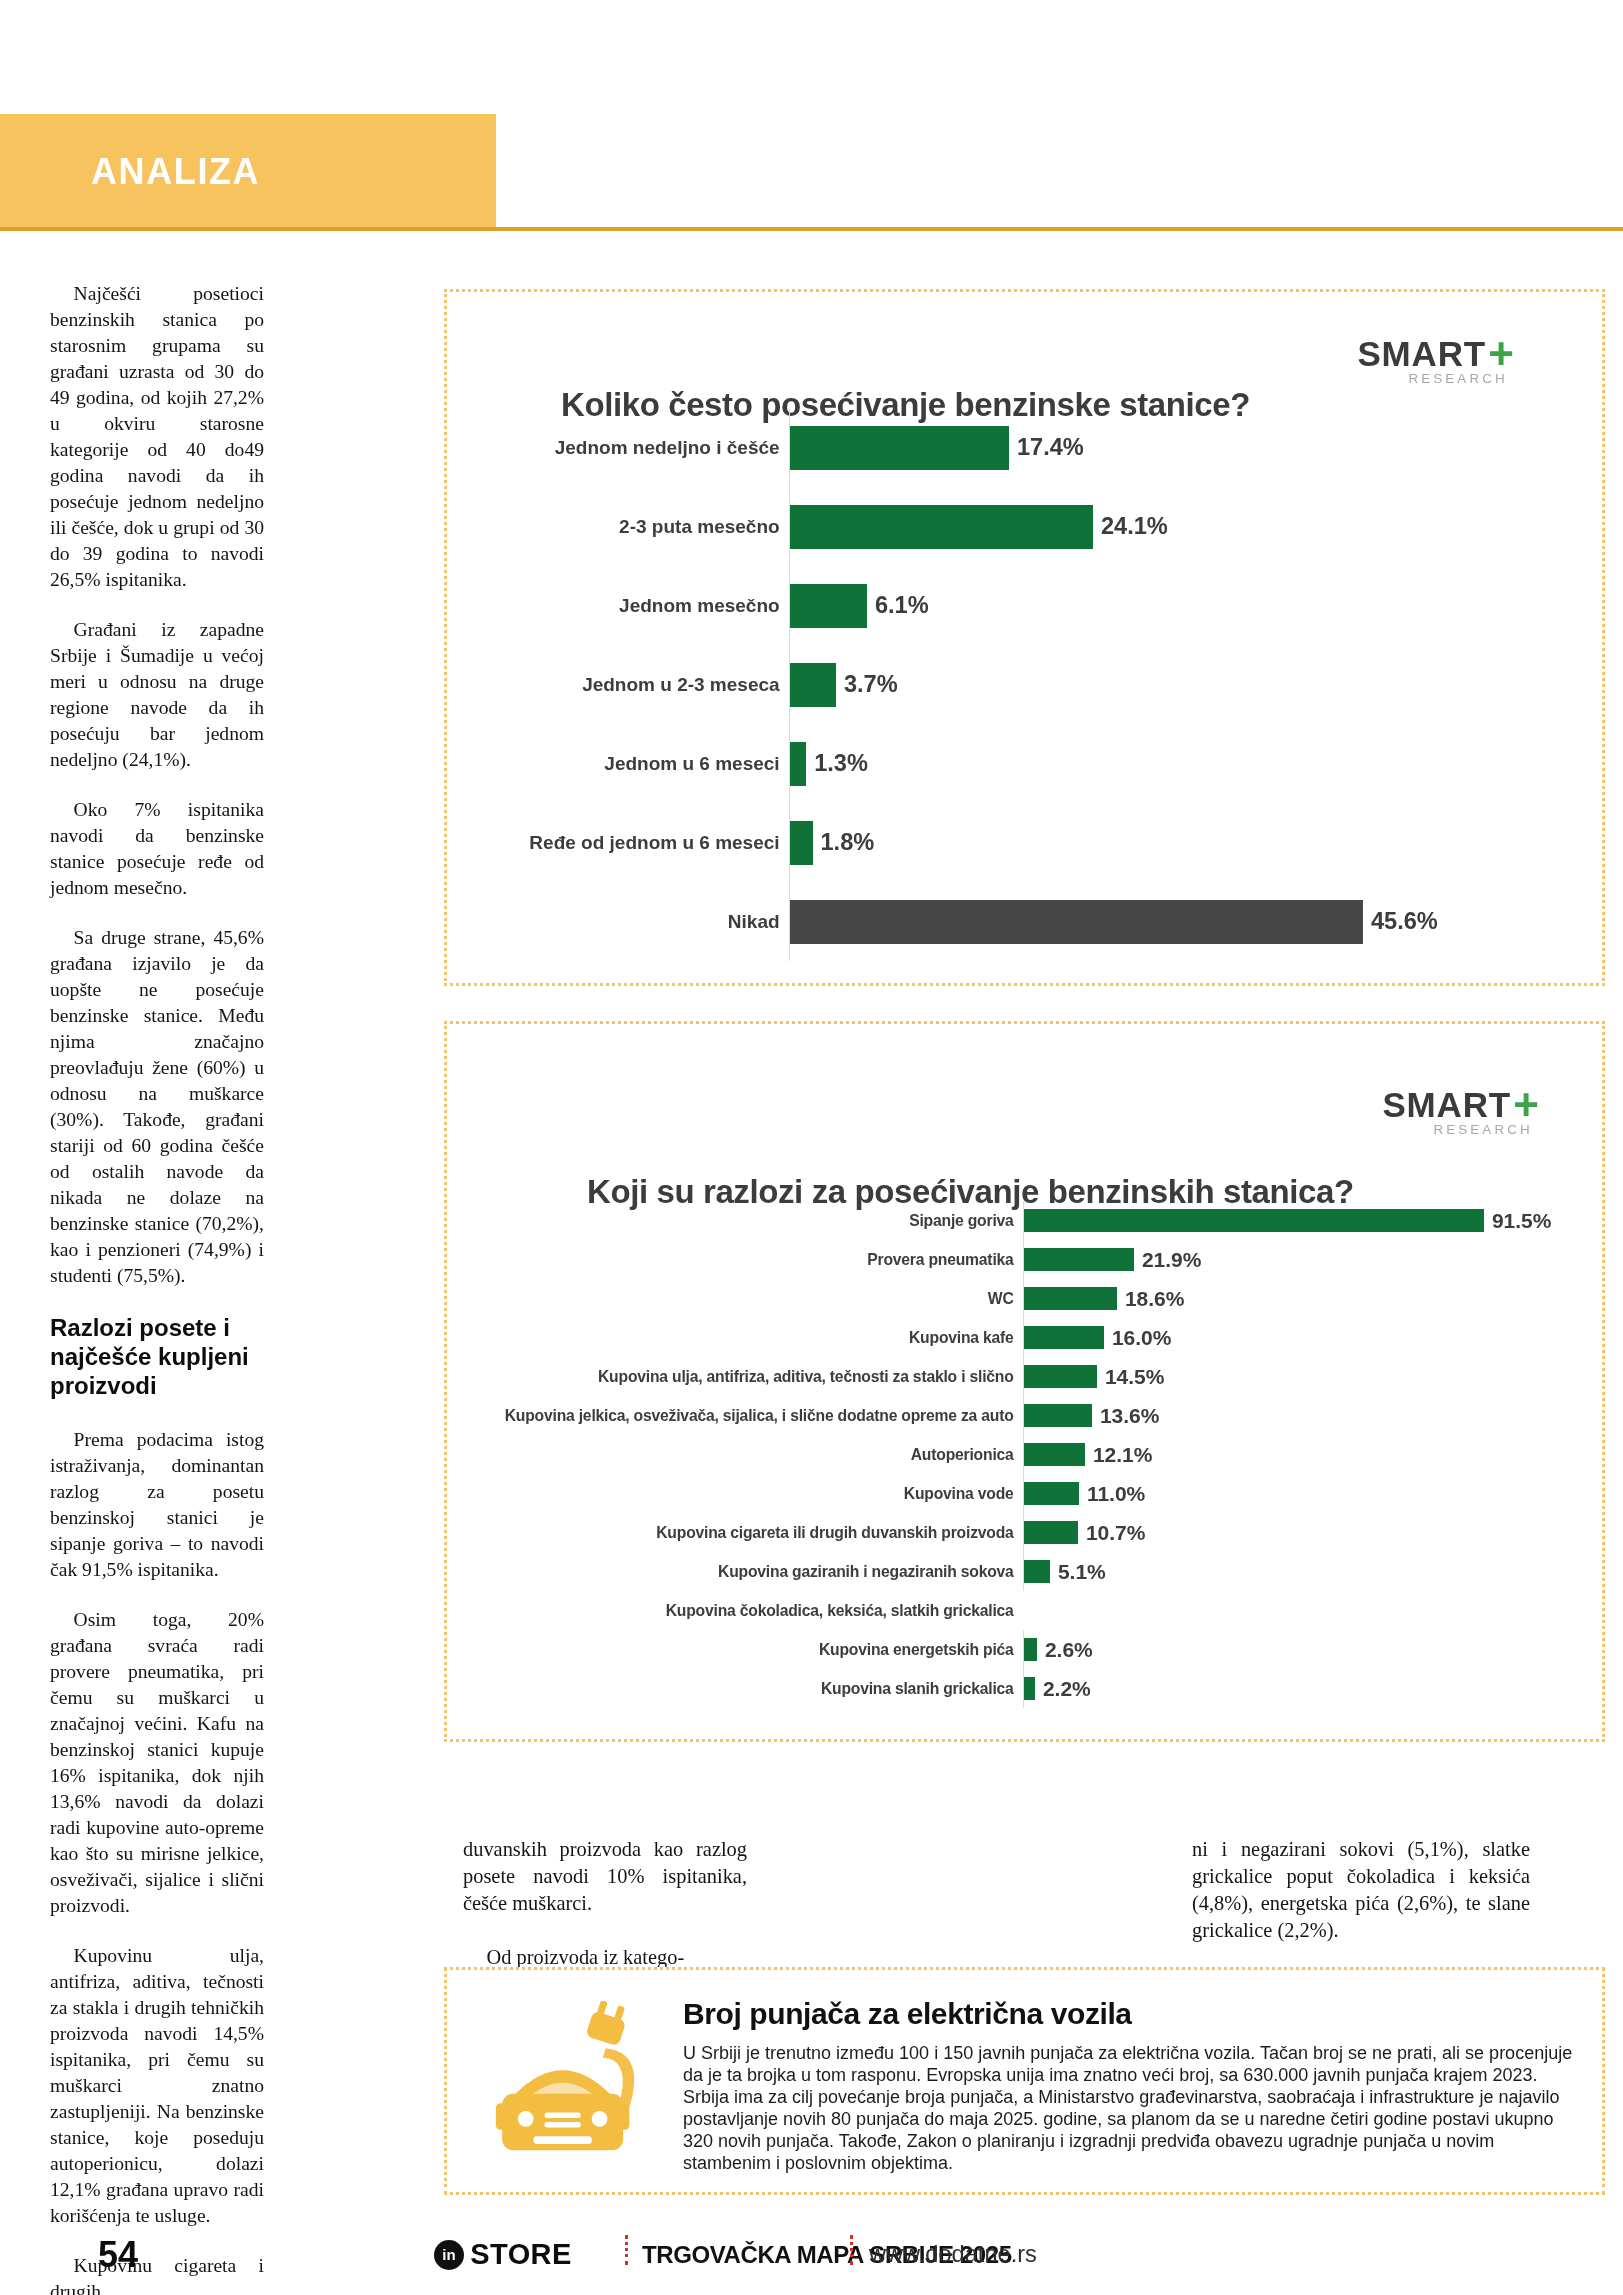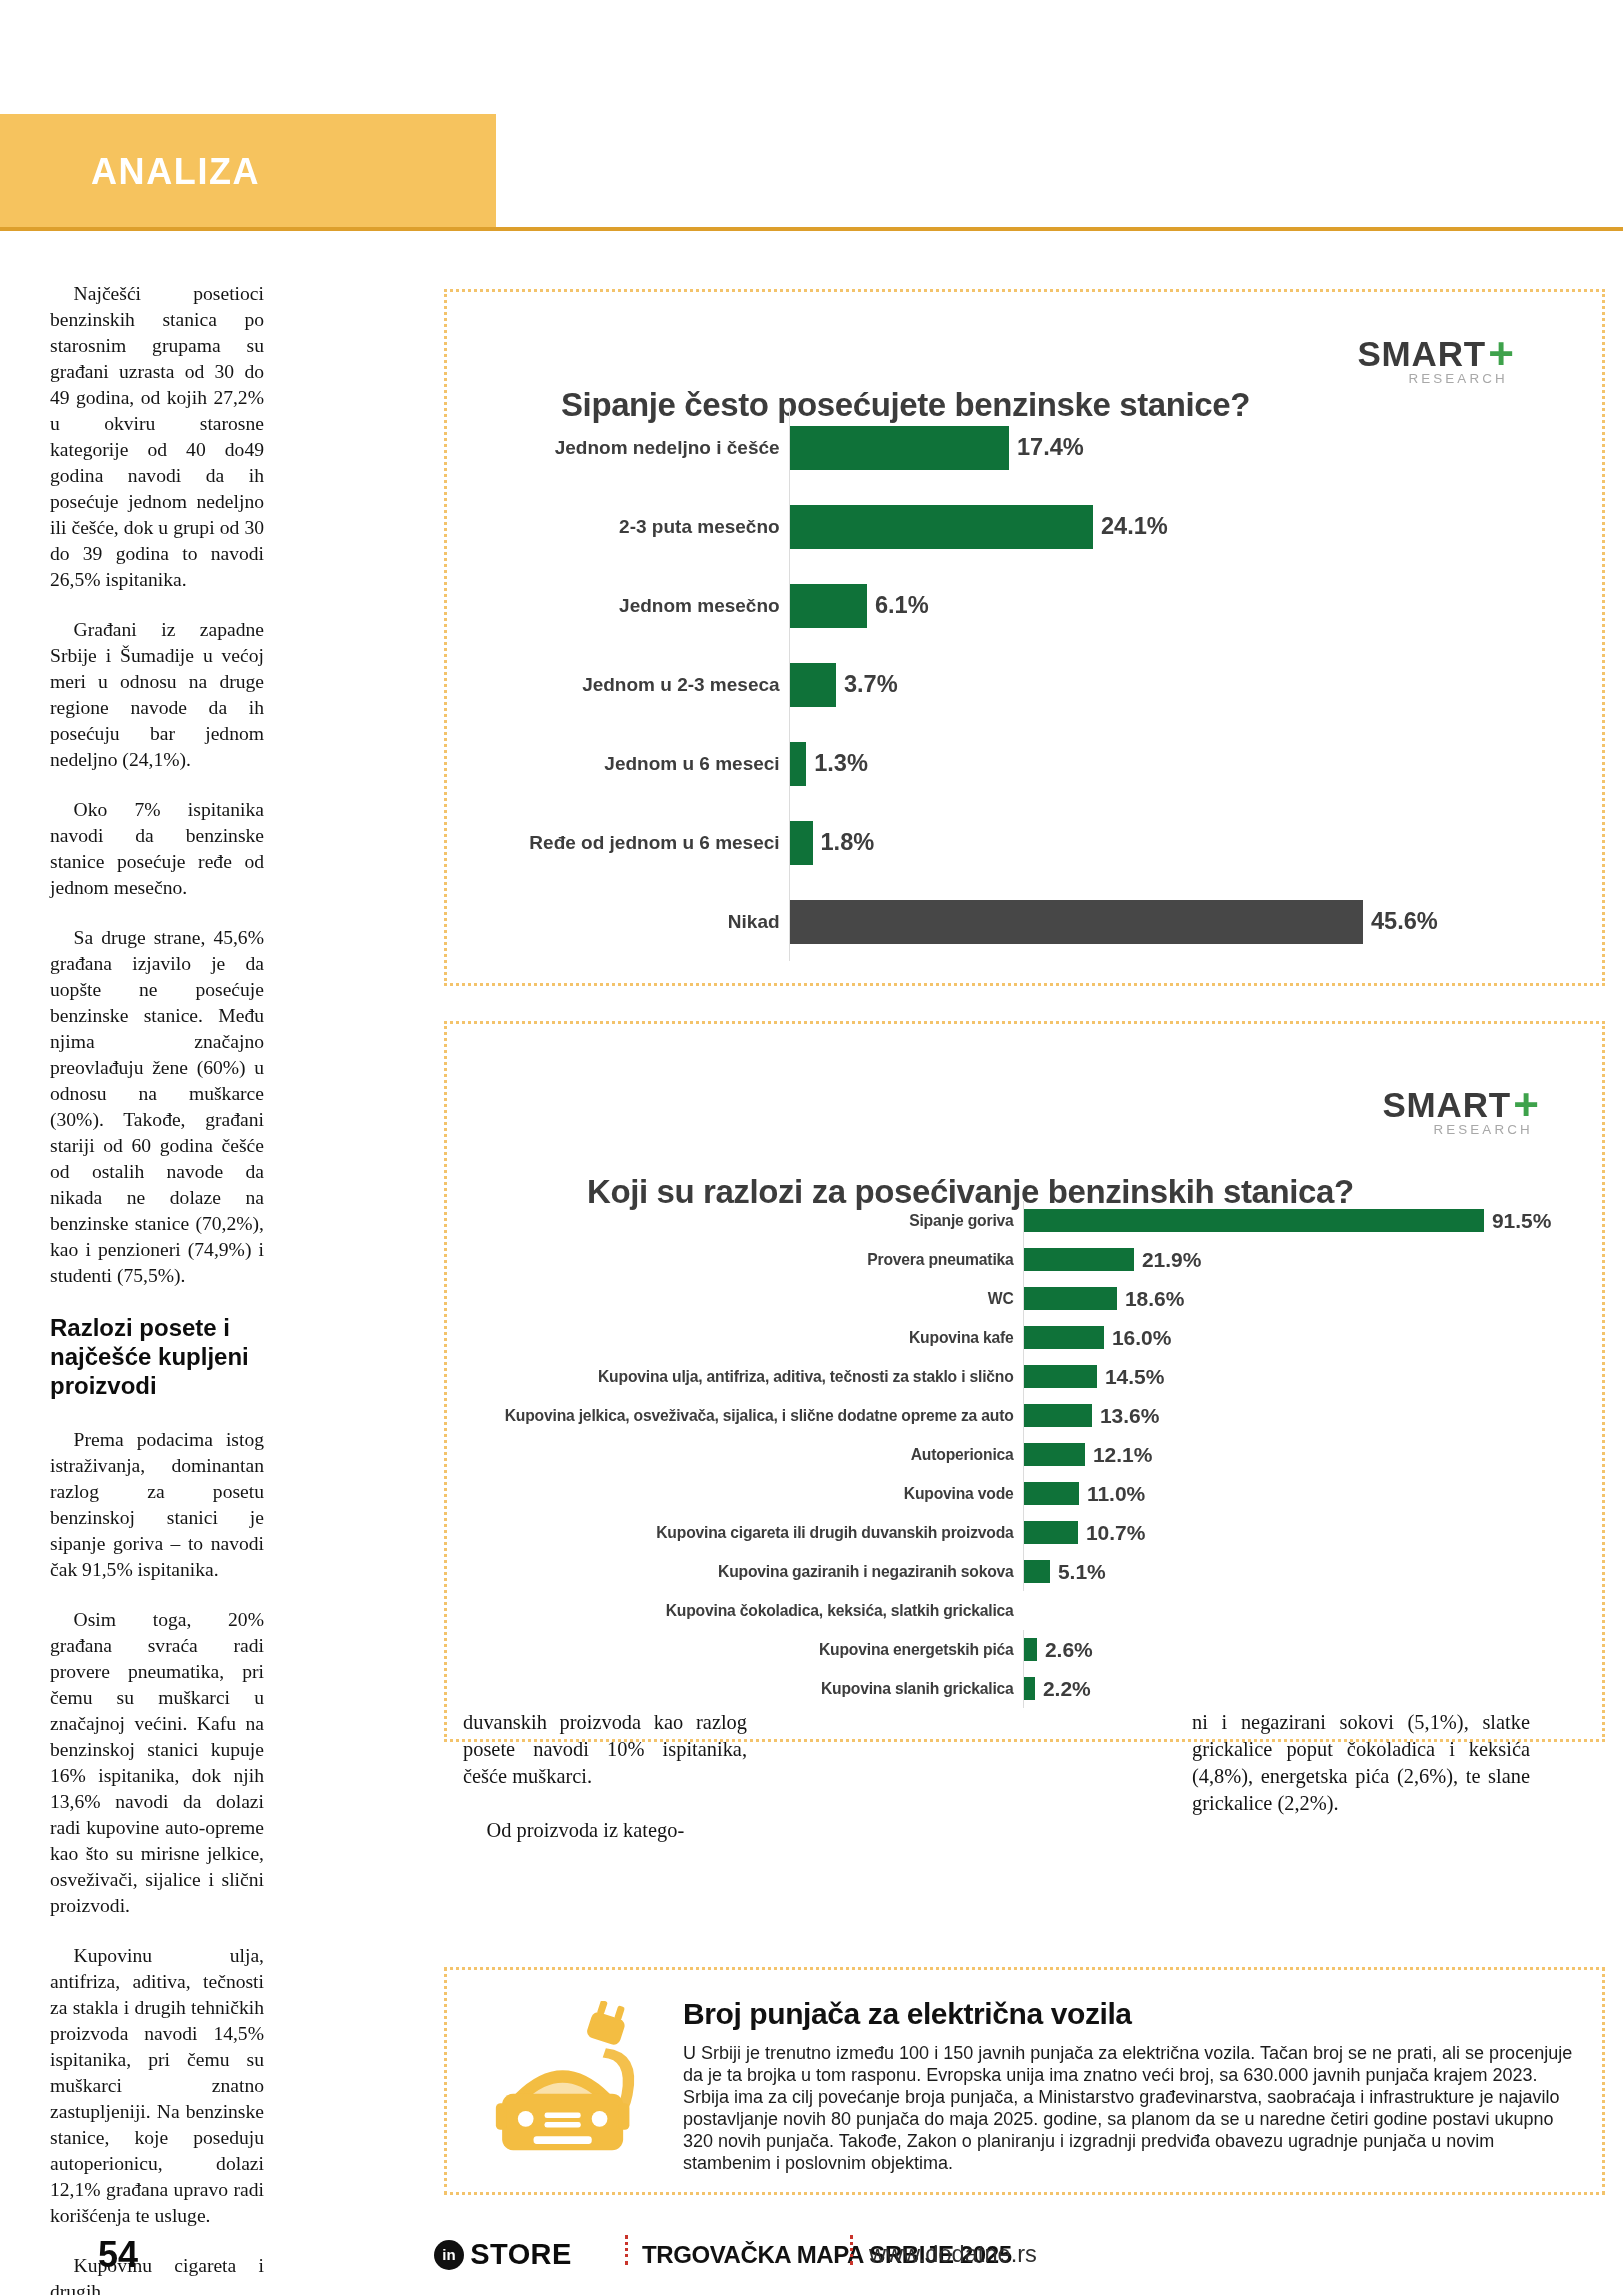--- a/index.html
+++ b/index.html
@@ -49,21 +49,21 @@
   .chart2 .c-label{width:554px;font-size:15.7px;letter-spacing:-0.2px;}
   .bar-area{flex:1;align-self:stretch;display:flex;align-items:center;border-left:1.6px solid #dcdcdc;}
   .bar{flex:none;}
   .chart1 .bar{height:44px;}
   .chart2 .bar{height:23.6px;}
   .bar-value{font-weight:bold;color:#3d3d3d;margin-left:7.9px;white-space:nowrap;}
   .chart1 .bar-value{font-size:23.6px;}
   .chart2 .bar-value{font-size:21px;}
 
   
-  .bcol{position:absolute;top:1709px;font-family:"Liberation Serif",serif;
+  .bcol{position:absolute;top:1836px;font-family:"Liberation Serif",serif;
         font-size:20.4px;line-height:27px;text-align:justify;color:#141414;}
   .bcol p{margin:0;}
   .bcol p.pind{text-indent:23.6px;margin-top:27px;}
   .bcol1{left:463px;width:284px;}
   .bcol2{left:823px;width:287px;}
   .bcol3{left:1192px;width:338px;}
 
   
   .evbox{position:absolute;left:444px;top:1967px;width:1161px;height:228px;
          border:3.9px dotted #f3c36b;box-sizing:border-box;background:#fff;}
@@ -103,21 +103,21 @@
     <p>Oko 7% ispitanika navodi da benzinske stanice posećuje ređe od jednom mesečno.</p>
     <p>Sa druge strane, 45,6% građana izjavilo je da uopšte ne posećuje benzinske stanice. Među njima značajno preovlađuju žene (60%) u odnosu na muškarce (30%). Takođe, građani stariji od 60 godina češće od ostalih navode da nikada ne dolaze na benzinske stanice (70,2%), kao i penzioneri (74,9%) i studenti (75,5%).</p>
     <h2>Razlozi posete i najčešće kupljeni proizvodi</h2>
     <p>Prema podacima istog istraživanja, dominantan razlog za posetu benzinskoj stanici je sipanje goriva – to navodi čak 91,5% ispitanika.</p>
     <p>Osim toga, 20% građana svraća radi provere pneumatika, pri čemu su muškarci u značajnoj većini. Kafu na benzinskoj stanici kupuje 16% ispitanika, dok njih 13,6% navodi da dolazi radi kupovine auto-opreme kao što su mirisne jelkice, osveživači, sijalice i slični proizvodi.</p>
     <p>Kupovinu ulja, antifriza, aditiva, tečnosti za stakla i drugih tehničkih proizvoda navodi 14,5% ispitanika, pri čemu su muškarci znatno zastupljeniji. Na benzinske stanice, koje poseduju autoperionicu, dolazi 12,1% građana upravo radi korišćenja te usluge.</p>
     <p>Kupovinu cigareta i drugih</p>
   </aside>
 
   <section class="chartbox chart1">
-    <h3 class="chart-title">Sipanje često posećujete benzinske stanice?</h3>
+    <h3 class="chart-title">Koliko često posećivanje benzinske stanice?</h3>
     <div class="smartlogo">
       <div class="smart-row">
         <span class="smart-word">SMART</span>
         <span class="smart-plus">+</span>
       </div>
       <div class="smart-research">RESEARCH</div>
     </div>
     <div class="rows">
         <div class="bar-row">
           <div class="c-label">Jednom nedeljno i češće</div>

